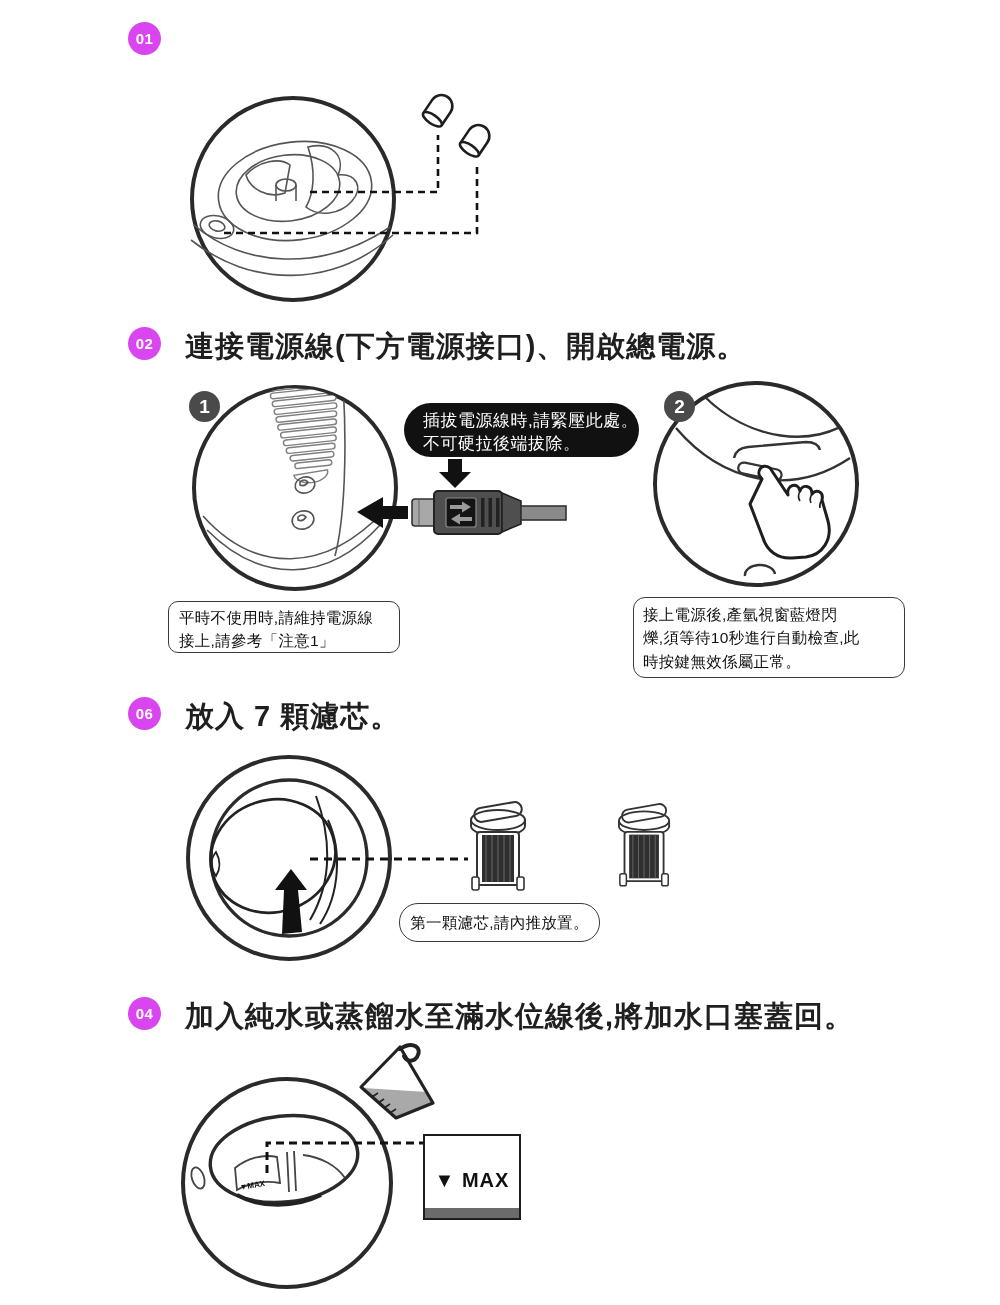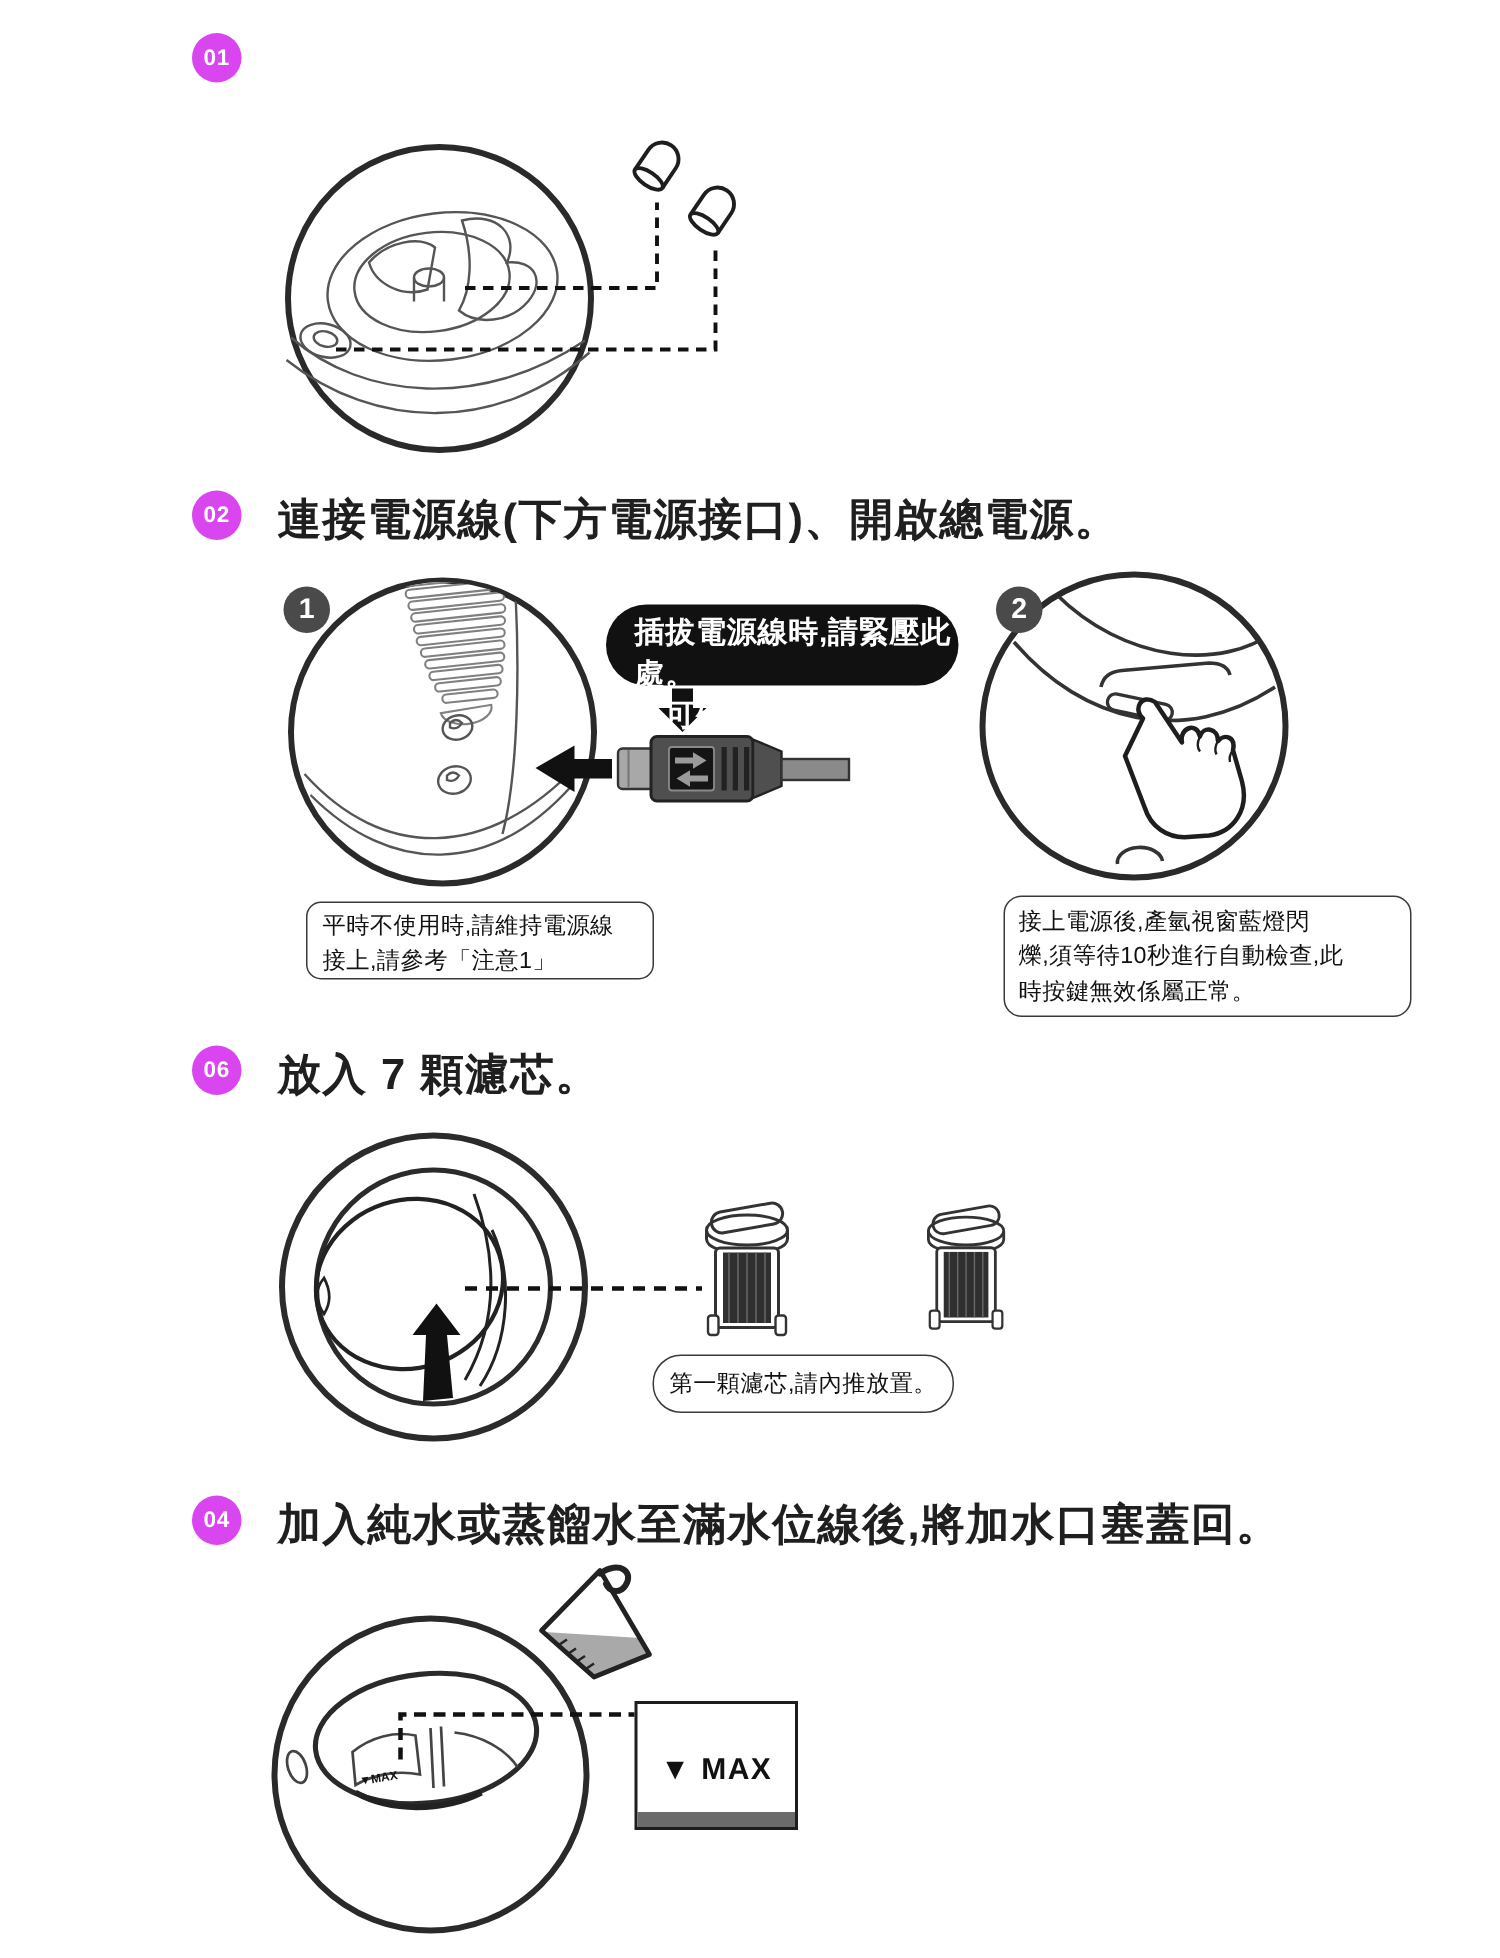--- a/index.html
+++ b/index.html
@@ -26,33 +26,33 @@
   .fig-badge {
     position:absolute; width:31px; height:31px; border-radius:50%;
     background:#4a4a4a; color:#fff; font-weight:bold; font-size:19px;
     display:flex; align-items:center; justify-content:center; z-index:3;
   }
   .warn-box {
     position:absolute; left:404px; top:403px; width:235px; height:54px;
     background:#111; border-radius:27px; color:#fff;
     padding:6px 0 0 19px; z-index:2;
   }
-  .warn-box div { font-size:20px; font-weight:bold; line-height:1.38; letter-spacing:.5px; }
+  .warn-box div { font-size:17px; font-weight:normal; line-height:1.38; letter-spacing:.5px; }
   .note-box {
     position:absolute; background:#fff; border:1.5px solid #3a3a3a;
-    color:#111; font-size:15.5px; line-height:1.5; letter-spacing:.3px;margin-left:36px;
+    color:#111; font-size:15.5px; line-height:1.5; letter-spacing:.3px;
   }
   .note-left  { left:168px; top:601px; width:232px; height:52px; border-radius:10px; padding:4px 10px; }
   .note-right { left:633px; top:597px; width:272px; height:81px; border-radius:12px; padding:5px 9px; }
   .note-filter{
     left:399px; top:903px; width:201px; height:39px; border-radius:19px;
     display:flex; align-items:center; justify-content:center; font-size:15.5px;
   }
   .max-box {
-    position:absolute; left:423px; top:1134px; width:109px; height:86px;
+    position:absolute; left:423px; top:1134px; width:98px; height:86px;
     background:#fff; border:2.5px solid #1d1d1d;
     display:flex; flex-direction:column; justify-content:flex-end; align-items:center;
   }
   .max-box .max-text { font-size:20px; font-weight:bold; color:#111; margin-bottom:16px; letter-spacing:1px; }
   .max-box .max-bar { width:100%; height:10px; background:#6b6b6b; }
   svg { display:block; }
 </style>
 </head>
 <body>
 

